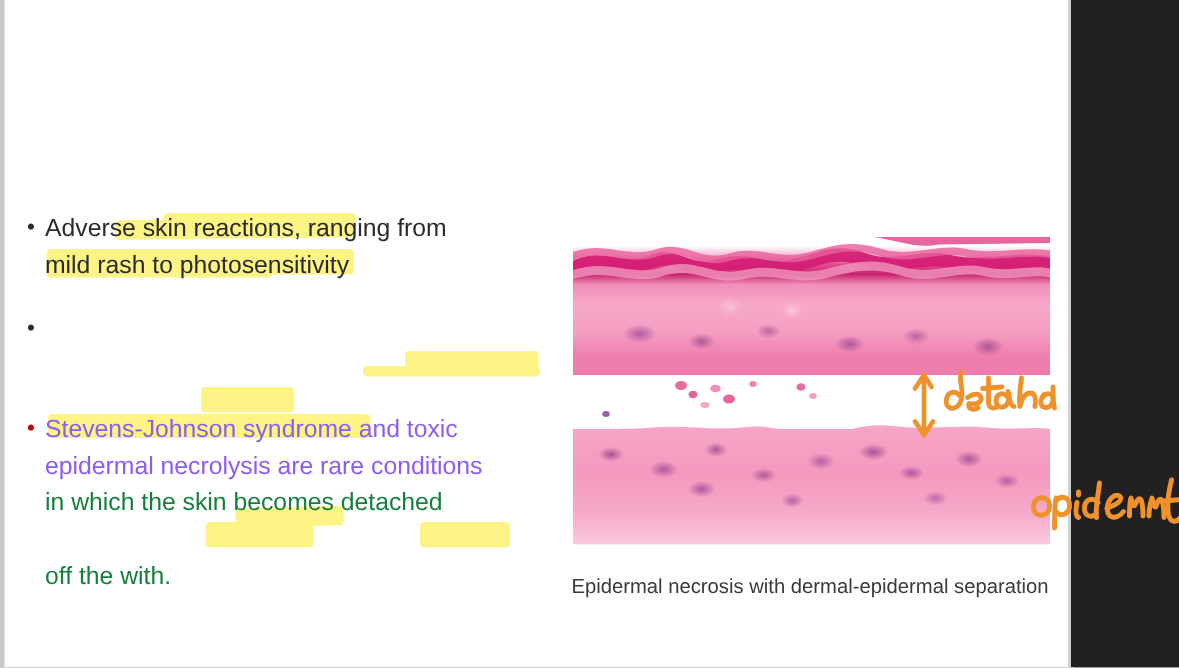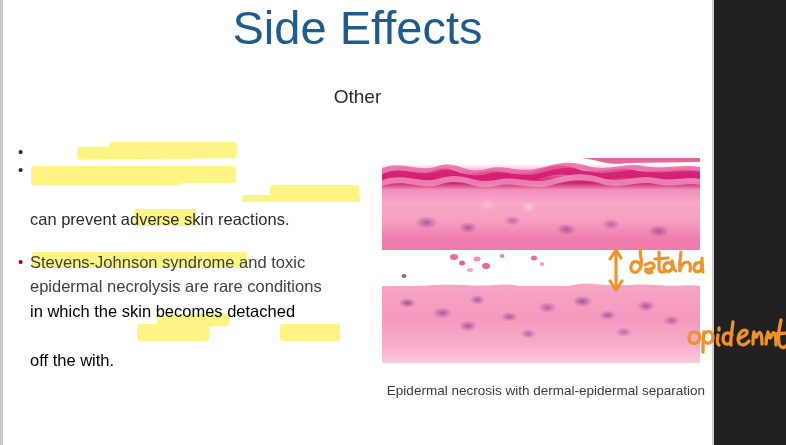--- a/index.html
+++ b/index.html
@@ -54,22 +54,22 @@
     line-height:24.5px;
     color:#2b2b2b;
     margin-bottom:17px;
   }
   .bullet .dot{
     position:absolute;left:1px;top:0px;
     font-size:15px;line-height:24.5px;
   }
   .bullet.red{color:#c00000;}
   .bullet.red .dot{color:#c00000;}
-  .plain{color:#000000;}
-  .redtxt{color:#404040;}
+  .plain{color:#15803d;}
+  .redtxt{color:#8b5cf6;}
 
   
   .hl{
     position:absolute;
     background:#fcf485;
     z-index:0;
     pointer-events:none;
     border-radius:3px;
   }
   .bullet .txt{position:relative;z-index:2;}
@@ -116,55 +116,54 @@
       radial-gradient(ellipse 11px 7px at 46% 62%, rgba(115,32,125,.5), rgba(115,32,125,0) 70%),
       radial-gradient(ellipse 12px 7px at 76% 60%, rgba(120,35,130,.45), rgba(120,35,130,0) 70%),
       linear-gradient(to bottom, #f6a4c6 0%, #f599bf 40%, #f7abcb 75%, #fbc9dd 100%);
   }
   #dermis-edge{position:absolute;left:0;top:120px;width:318px;height:22px;}
   #debris{position:absolute;left:0;top:92px;width:318px;height:30px;}
 
   
   #caption{
     position:absolute;left:372px;top:381px;width:330px;
-    text-align:right;
+    text-align:center;
     font-size:13.5px;line-height:19px;color:#3a3a3a;
   }
 
   
   #ink{position:absolute;left:0;top:0;width:786px;height:445px;pointer-events:none;z-index:40;}
 </style>
 </head>
 <body>
 
 <div id="app">
 
   <div id="dark-band"></div>
 
   <div id="slide">
 
-    <div id="title">Side Effects</div>
-    <div id="subtitle">Other</div>
 
     <div id="bullets">
 
       <div class="bullet" style="margin-bottom:18px;">
         <span class="dot">•</span>
         <span class="hl" style="left:92px;top:2px;width:128px;height:16px;"></span>
         <span class="hl" style="left:60px;top:6px;width:160px;height:13px;transform:rotate(-0.6deg);"></span>
         <span class="hl" style="left:14px;top:26px;width:205px;height:17px;"></span>
         <span class="hl" style="left:14px;top:37px;width:150px;height:8px;"></span>
+        <span class="txt"><span>Adverse skin reactions, ranging from</span><br><span>mild rash to photosensitivity</span></span>
       </div>
 
       <div class="bullet" style="margin-bottom:18px;">
         <span class="dot">•</span>
         <span class="hl" style="left:253px;top:27px;width:89px;height:16px;"></span>
         <span class="hl" style="left:225px;top:37px;width:118px;height:7px;"></span>
         <span class="hl" style="left:117px;top:51px;width:62px;height:17px;"></span>
-        <span class="txt"><br><br><span>can prevent adverse skin reactions.</span></span>
+        <span class="txt"><br><br></span>
       </div>
 
       <div class="bullet red">
         <span class="dot">•</span>
         <span class="hl" style="left:15px;top:2px;width:215px;height:16px;"></span>
         <span class="hl" style="left:120px;top:74px;width:72px;height:17px;"></span>
         <span class="hl" style="left:140px;top:64px;width:72px;height:13px;transform:rotate(-1.5deg);"></span>
         <span class="hl" style="left:263px;top:74px;width:60px;height:17px;"></span>
         <span class="txt"><span class="redtxt">Stevens-Johnson syndrome and toxic</span><br><span class="redtxt" style="display:inline"><span>epidermal necrolysis are rare conditions</span></span><br><span class="plain">in which the skin becomes detached</span><br><br><span class="plain">off the with.</span></span>
       </div>

